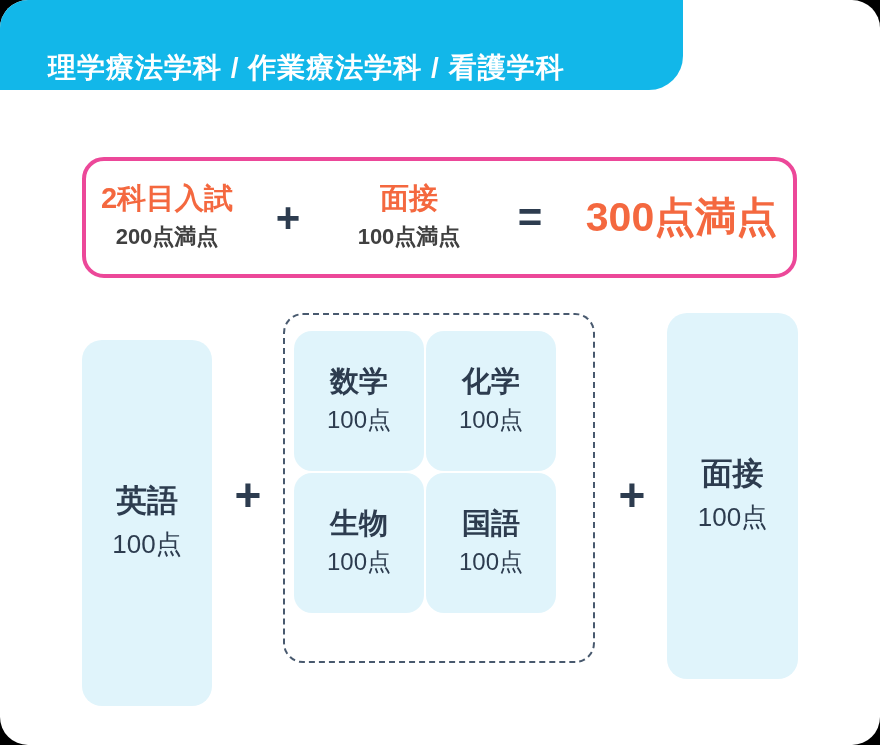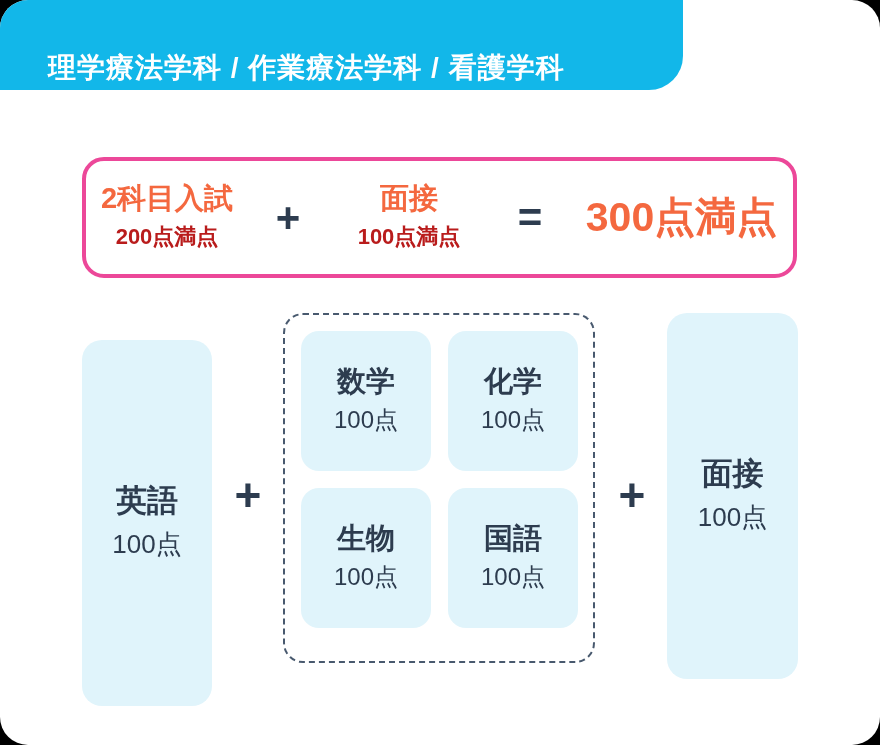--- a/index.html
+++ b/index.html
@@ -64,21 +64,21 @@
     text-align: center;
   }
   .sum-label {
     color: #f4683f;
     font-size: 29px;
     font-weight: 700;
     line-height: 1.1;
     white-space: nowrap;
   }
   .sum-sub {
-    color: #b91c1c;
+    color: #404040;
     font-size: 22px;
     font-weight: 700;
     margin-top: 7px;
     white-space: nowrap;
   }
   .sum-op {
     width: 80px;
     text-align: center;
     color: #2d3c4f;
     font-size: 42px;
@@ -146,26 +146,26 @@
     top: 313px;
     width: 312px;
     height: 350px;
     box-sizing: border-box;
     border: 2px dashed #48596e;
     border-radius: 20px;
     background: #ffffff;
   }
   .choice-grid {
     position: absolute;
-    left: 16px;
+    left: 9px;
     top: 16px;
     display: grid;
     grid-template-columns: 130px 130px;
     grid-template-rows: 140px 140px;
-    gap: 17px;
+    gap: 2px;
   }
   .cell {
     background: #e0f4fb;
     border-radius: 18px;
     display: flex;
     flex-direction: column;
     align-items: center;
     justify-content: center;
   }
   .cell-label {

